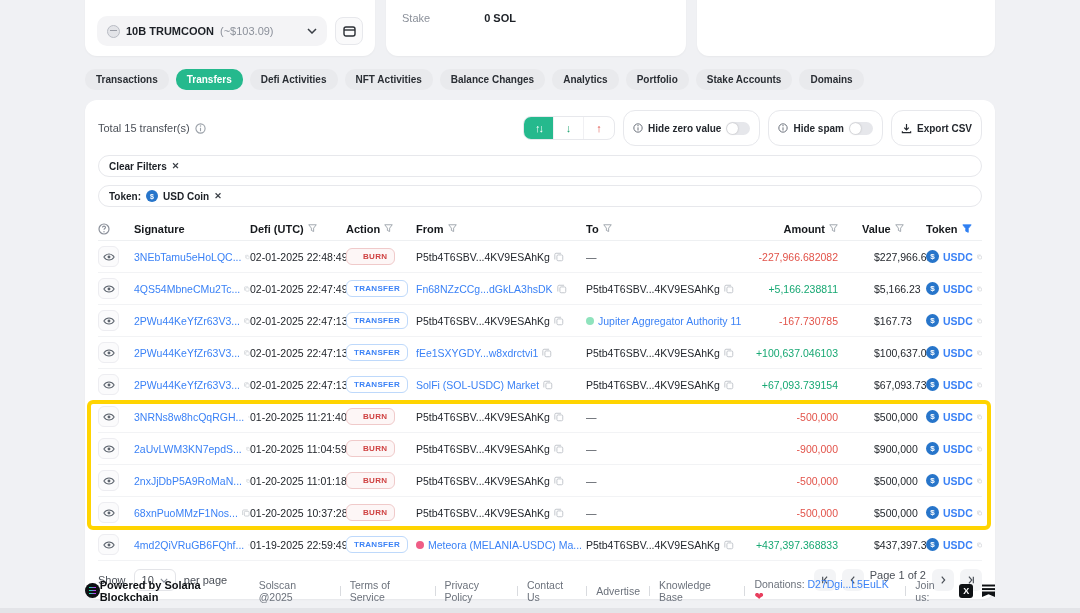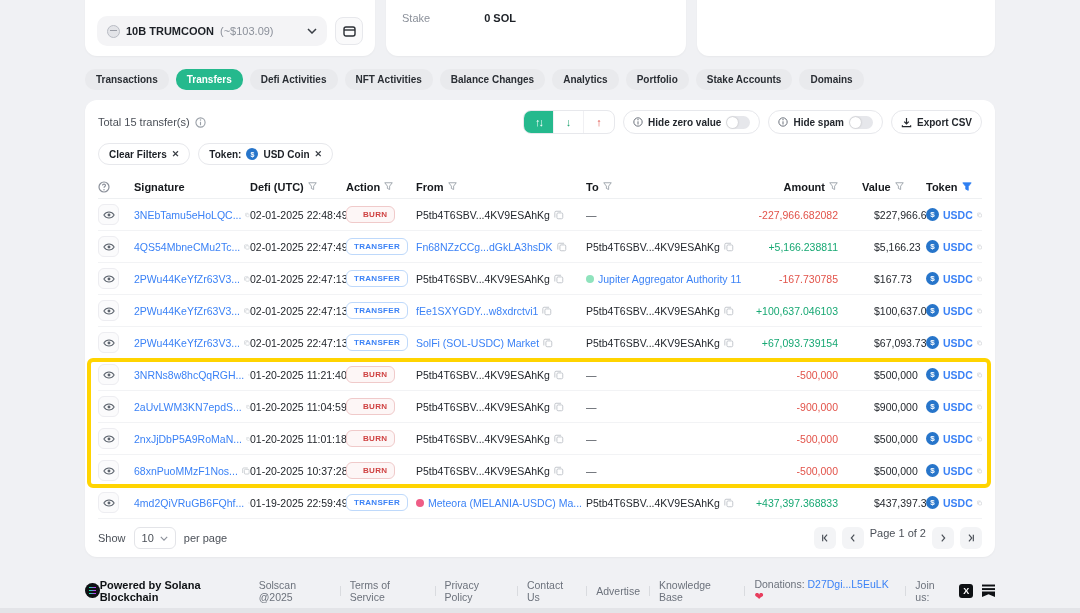--- a/index.html
+++ b/index.html
@@ -39,24 +39,24 @@
   .tools { display:flex; align-items:center; gap:8px; }
   .seg { display:flex; align-items:center; height:24px; background:#f5f5f7; border-radius:8px; padding:2px; }
   .seg span { padding:2px 9px; font-weight:700; font-size:10px; cursor:pointer; color:#1c2026; border-radius:6px; }
   .seg span.on { background:#fff; box-shadow:0 0 2px rgba(0,0,0,.15); }
   .sortgrp { display:flex; align-items:center; height:24px; border:1px solid #e7e8ec; border-radius:8px; overflow:hidden; }
   .sortgrp .s { width:30px; height:100%; display:flex; align-items:center; justify-content:center; cursor:pointer; font-size:11px; font-weight:700; border-right:1px solid #f0f0f3; }
   .sortgrp .s:last-child { border-right:none; }
   .s-both { background:#25b98d; color:#fff; letter-spacing:-2px; font-size:10px; }
   .s-down { color:#1ba26e; }
   .s-up { color:#df4f47; }
-  .pillbtn { height:24px; border:1px solid #e7e8ec; border-radius:12px; background:#fff; display:flex; align-items:center; gap:5px; padding:0 9px; font-size:10px; font-weight:700; color:#24282e; cursor:pointer; white-space:nowrap; }
+  .pillbtn { height:36px; border:1px solid #e7e8ec; border-radius:12px; background:#fff; display:flex; align-items:center; gap:5px; padding:0 9px; font-size:10px; font-weight:700; color:#24282e; cursor:pointer; white-space:nowrap; }
   .toggle { width:24px; height:13px; background:#e6e7eb; border-radius:7px; position:relative; flex:none; }
   .toggle:after { content:""; position:absolute; left:1px; top:1px; width:11px; height:11px; border-radius:50%; background:#fff; box-shadow:0 0 2px rgba(0,0,0,.25); }
-  .chips { display:flex; gap:8px; margin-top:9px; }
+  .chips { display:flex; gap:8px; margin-top:9px;flex-direction:column; }
   .chip { height:22px; border:1px solid #e7e8ec; border-radius:12px; background:#fff; display:flex; align-items:center; gap:5px; padding:0 10px; font-size:10px; font-weight:700; cursor:pointer; }
   .chip .x { font-size:9px; color:#3a3f46; }
   .usdc-mini { width:12px; height:12px; border-radius:50%; background:#2775CA; color:#fff; font-size:7px; font-weight:700; display:flex; align-items:center; justify-content:center; }
 
   
   .tbl { margin-top:10px; }
   .thead, .trow { display:grid; grid-template-columns:36px 116px 96px 70px 170px 156px 96px 88px 56px; align-items:center; }
   .thead { height:24px; font-weight:700; color:#16191d; border-bottom:1px solid #eef0f2; }
   .th { display:flex; align-items:center; gap:4px; white-space:nowrap; }
   .th-amount { justify-content:flex-end; }

